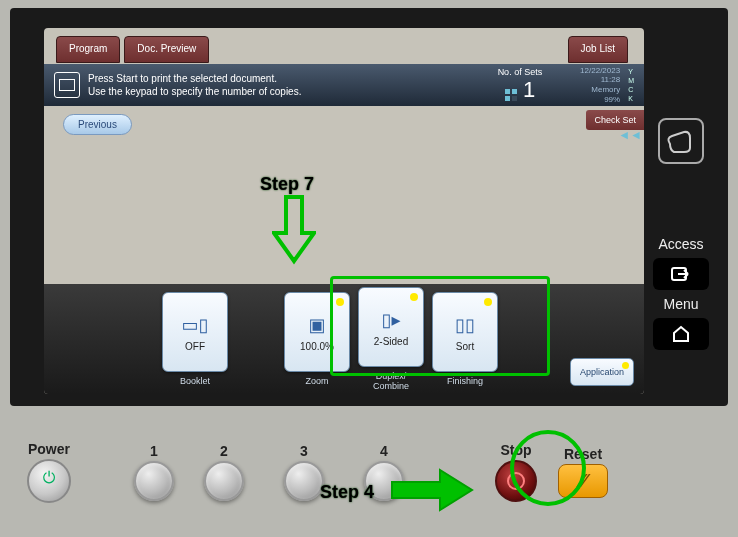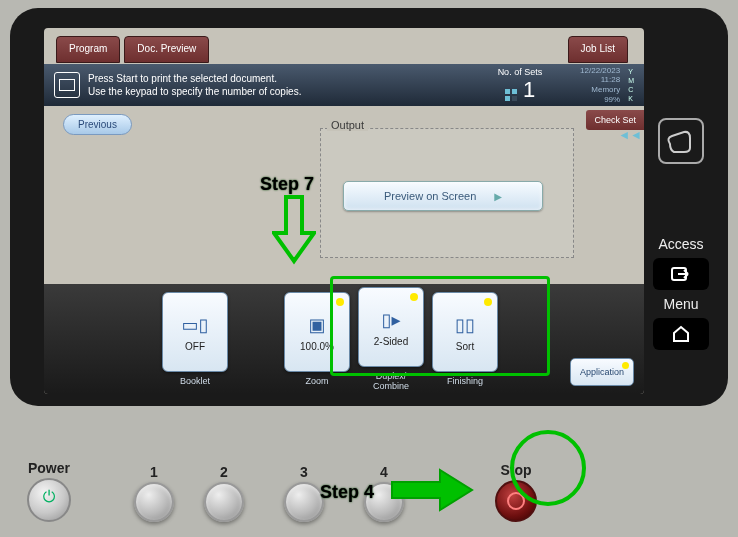--- a/index.html
+++ b/index.html
@@ -9,21 +9,21 @@
     background: #b8b8b2;
     font-family: Arial, sans-serif;
     position: relative;
     overflow: hidden;
   }
   .device {
     position: absolute;
     left: 10px; top: 8px;
     width: 718px; height: 398px;
     background: #1a1a1a;
-    border-radius: 28px;
+    border-radius: 4px;
     padding: 16px 18px;
   }
   .screen {
     position: absolute;
     left: 34px; top: 20px;
     width: 600px; height: 366px;
     background: #c6c3b9;
     border-radius: 4px;
     overflow: hidden;
   }
@@ -206,21 +206,21 @@
     background:#000; border-radius:6px;
     color:#fff; display:flex; align-items:center; justify-content:center;
     font-size:16px;
   }
   
   .hw-row {
     position:absolute;
     left:14px; top:422px;
     width:710px; height:100px;
     display:flex;
-    align-items:flex-end;
+    align-items:center;
   }
   .hw-col { display:flex; flex-direction:column; align-items:center; font-size:14px; color:#222; }
   .hw-col .lbl { font-weight:bold; margin-bottom:2px; }
   .round-btn {
     width:40px; height:40px; border-radius:50%;
     background: radial-gradient(circle at 35% 30%, #eee, #bbb 55%, #888);
     border:2px solid #999;
     box-shadow: 0 2px 4px rgba(0,0,0,0.4), inset 0 2px 4px rgba(255,255,255,0.6);
   }
   .preset { width:60px; }
@@ -321,27 +321,20 @@
         <span>M</span>
         <span>C</span>
         <span>K</span>
       </div>
     </div>
 
     <div class="prev-pill">Previous</div>
     <div class="check-set">Check Set</div>
     <div class="rewind">◄◄</div>
 
-    <div class="output-panel">
-      <div class="output-label">Output</div>
-      <div class="preview-btn">
-        <span>Preview on Screen</span>
-        <span class="arrow">▶</span>
-      </div>
-    </div>
 
     <div class="bottombar">
       <div class="spacer"></div>
       <div class="setting-wrap">
         <div class="setting-btn">
           <div class="ico">▭▯</div>
           <div class="val">OFF</div>
         </div>
         <div class="setting-label">Booklet</div>
       </div>
@@ -426,20 +419,24 @@
   </div>
   <div class="hw-col preset" style="width:80px">
     <div class="lbl">4</div>
     <div class="round-btn"></div>
   </div>
   <div style="width:60px"></div>
   <div class="hw-col" style="width:64px">
     <div class="lbl">Stop</div>
     <div class="stop-btn"></div>
   </div>
+  <div class="hw-col" style="width:70px">
+    <div class="lbl">Reset</div>
+    <div class="reset-btn">⁄⁄</div>
+  </div>
 </div>
 
 <div class="step-label" style="left:260px; top:174px">Step 7</div>
 <div class="green-arrow-down" style="left:272px; top:195px">
   <svg width="44" height="70" viewBox="0 0 44 70">
     <path d="M14 2 L30 2 L30 38 L42 38 L22 66 L2 38 L14 38 Z" fill="none" stroke="#00c000" stroke-width="4"></path>
   </svg>
 </div>
 <div class="green-box" style="left:330px; top:276px; width:220px; height:100px"></div>
 

